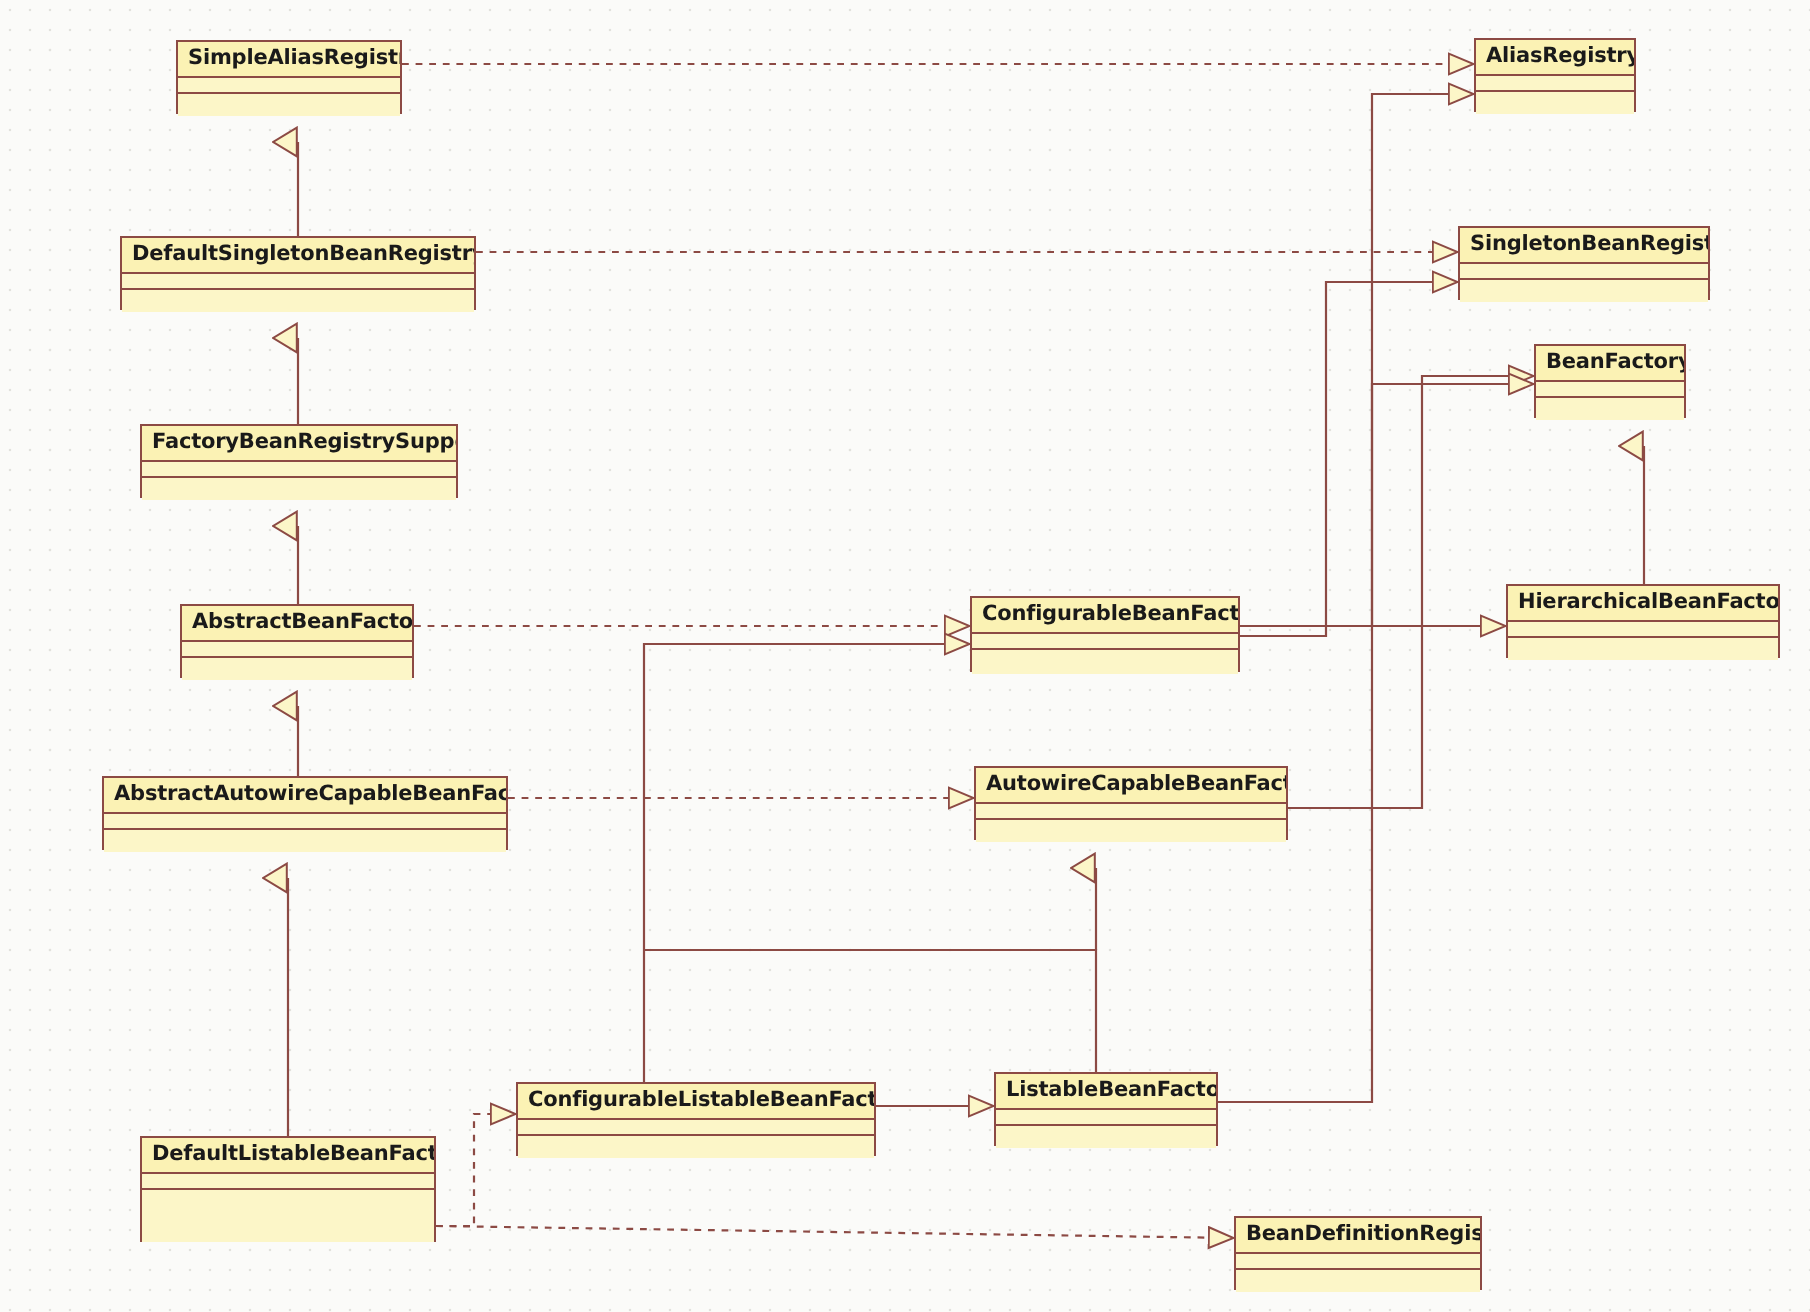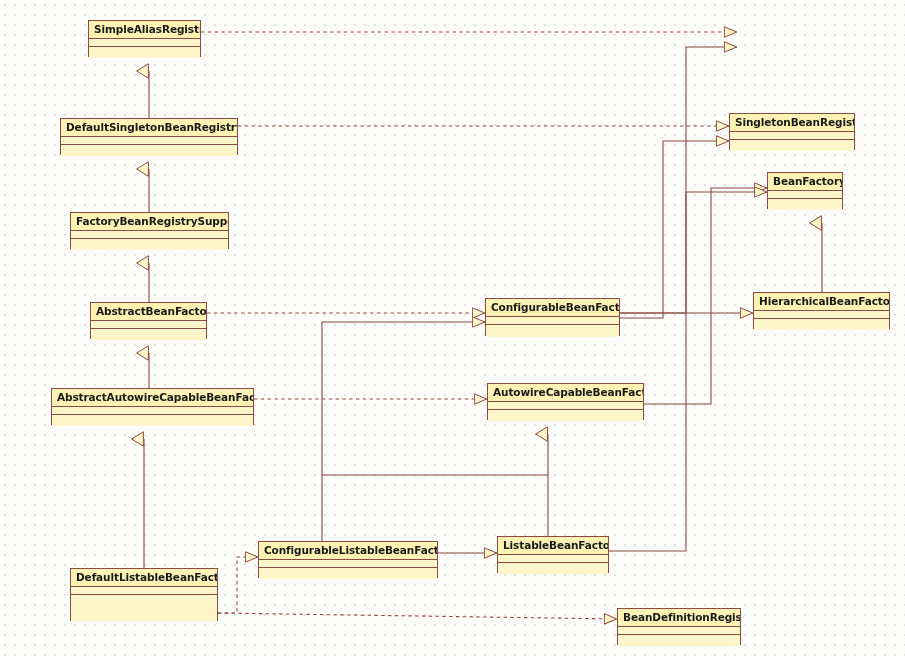--- a/index.html
+++ b/index.html
@@ -169,20 +169,25 @@
     <div class="uml-attrs"></div>
     <div class="uml-ops"></div>
   </div>
 
   <div class="uml-class" style="left:617px; top:608px; width:124px; height:37px;">
     <div class="uml-name">BeanDefinitionRegistry</div>
     <div class="uml-attrs"></div>
     <div class="uml-ops"></div>
   </div>
 
+  <div class="uml-class" style="left:737px; top:19px; width:81px; height:37px;">
+    <div class="uml-name">AliasRegistry</div>
+    <div class="uml-attrs"></div>
+    <div class="uml-ops"></div>
+  </div>
 
   <div class="uml-class" style="left:729px; top:113px; width:126px; height:37px;">
     <div class="uml-name">SingletonBeanRegistry</div>
     <div class="uml-attrs"></div>
     <div class="uml-ops"></div>
   </div>
 
   <div class="uml-class" style="left:767px; top:172px; width:76px; height:37px;">
     <div class="uml-name">BeanFactory</div>
     <div class="uml-attrs"></div>

